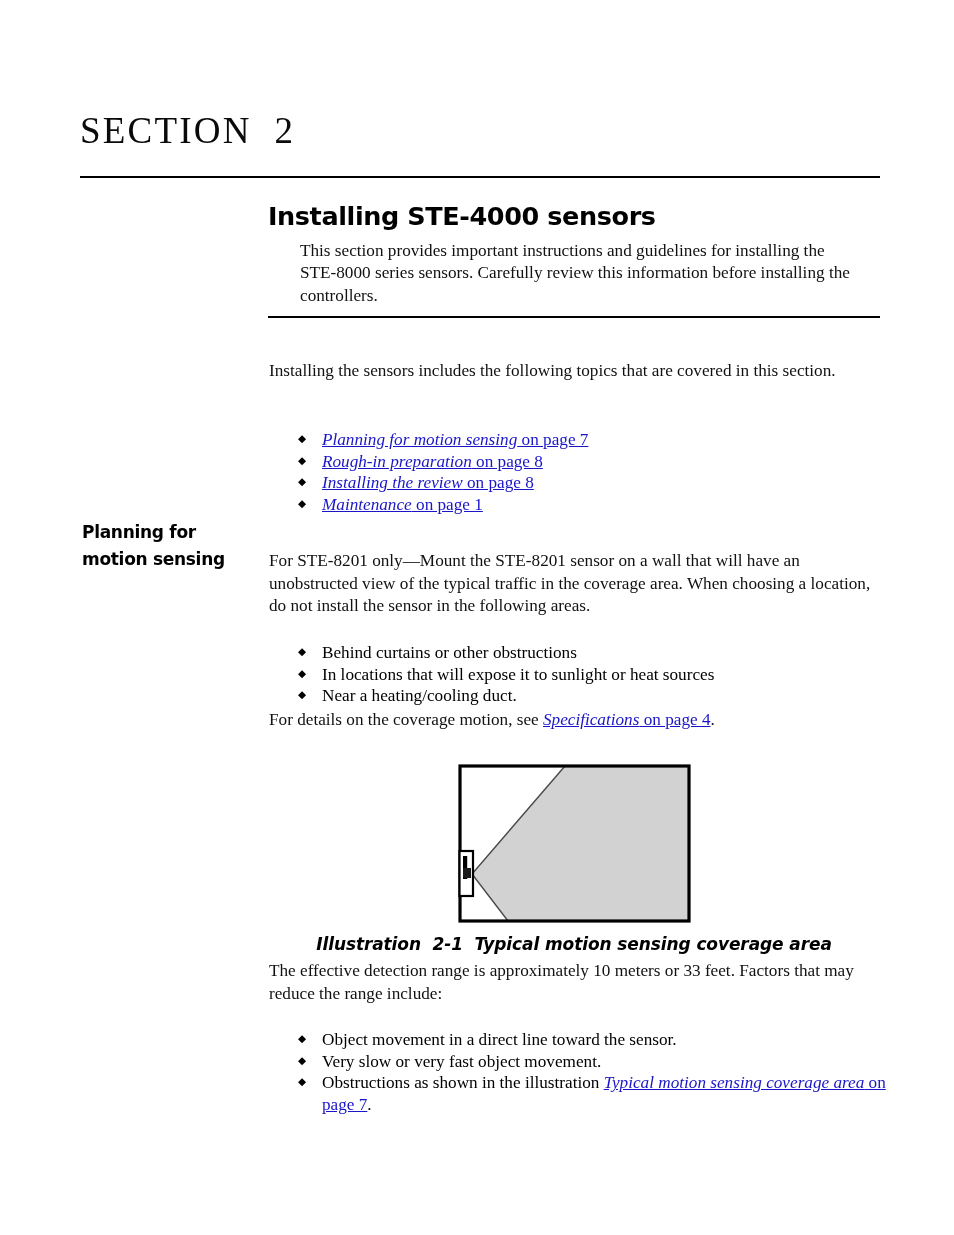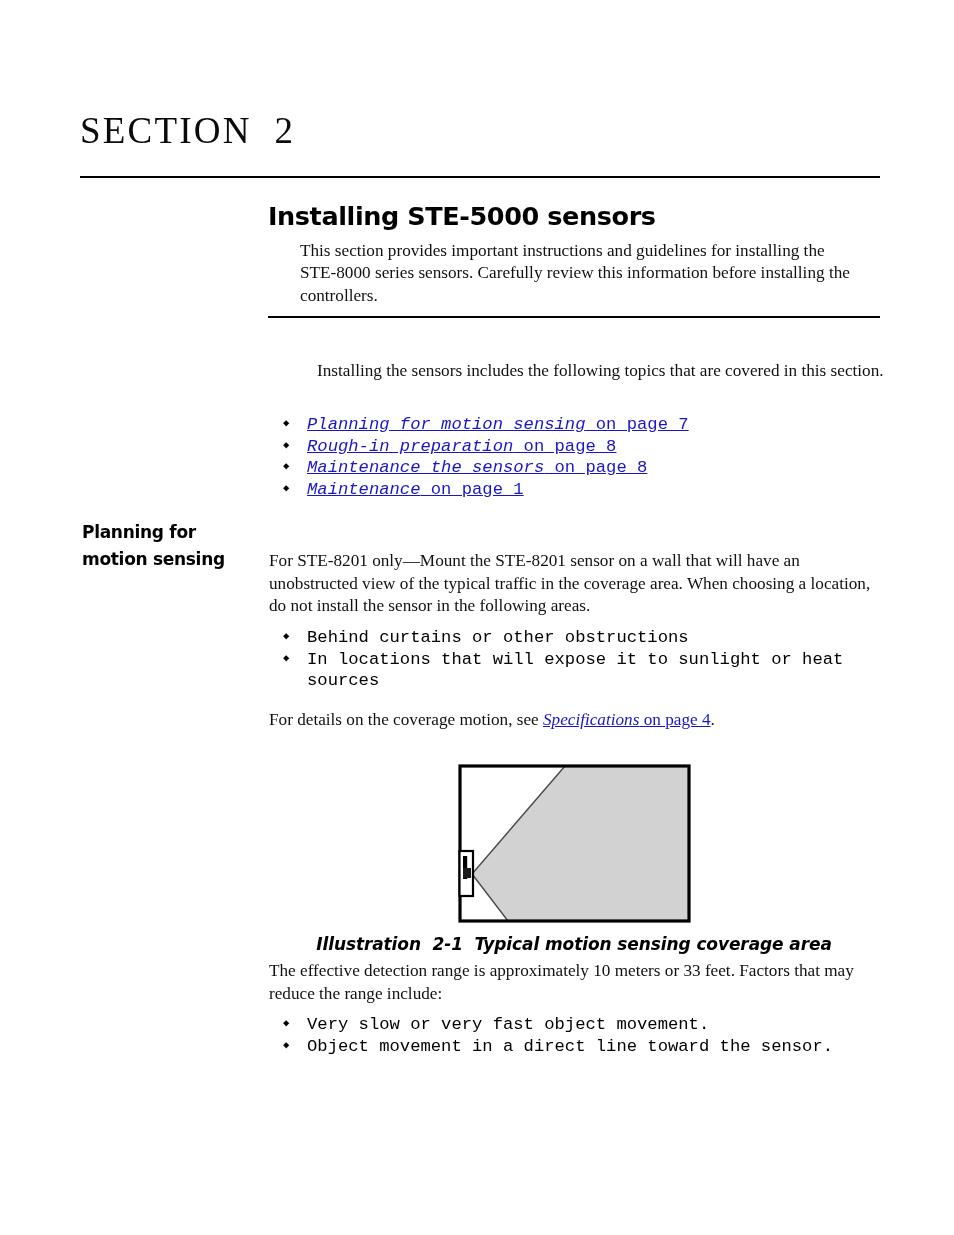--- a/index.html
+++ b/index.html
@@ -76,29 +76,27 @@
   .body-para {
     position: absolute;
     font-size: 17.2px;
     line-height: 22.6px;
     color: #111111;
   }
   .intro-para {
     left: 269px;
     top: 360px;
     width: 610px;
-    margin-left: 48px;
   }
 
   
   ul.bullets {
     list-style: none;
-    margin: 0;
+    margin: 15px;
     padding: 0;
-    font-family: Liberation Mono, monospace;
   }
   ul.bullets > li {
     position: relative;
     padding-left: 32px;
     margin: 0 0 0.5px 0;
     font-size: 17.2px;
     line-height: 21.2px;
   }
   ul.bullets > li::before {
     content: "\25C6";
@@ -207,56 +205,57 @@
   }
 </style>
 </head>
 <body>
 
 <div class="page">
 
   <div class="section-header">SECTION  2</div>
   <div class="rule-top"></div>
 
-  <div class="doc-title">Installing STE-5000 sensors</div>
+  <div class="doc-title">Installing STE-4000 sensors</div>
   <div class="title-abstract">This section provides important instructions and guidelines for installing the STE-8000 series sensors. Carefully review this information before installing the controllers.</div>
   <div class="rule-under-title"></div>
 
   <div class="body-para intro-para">Installing the sensors includes the following topics that are covered in this section.</div>
 
   <ul class="bullets toc-list">
     <li>
       <a class="xref">
         <span class="xref-title">Planning for motion sensing</span><span class="xref-page"> on page 7</span>
       </a>
     </li>
     <li>
       <a class="xref">
         <span class="xref-title">Rough-in preparation</span><span class="xref-page"> on page 8</span>
       </a>
     </li>
     <li>
       <a class="xref">
-        <span class="xref-title">Maintenance the sensors</span><span class="xref-page"> on page 8</span>
+        <span class="xref-title">Installing the review</span><span class="xref-page"> on page 8</span>
       </a>
     </li>
     <li>
       <a class="xref">
         <span class="xref-title">Maintenance</span><span class="xref-page"> on page 1</span>
       </a>
     </li>
   </ul>
 
   <div class="margin-head">Planning for motion sensing</div>
 
   <div class="body-para planning-para">For STE-8201 only—Mount the STE-8201 sensor on a wall that will have an unobstructed view of the typical traffic in the coverage area. When choosing a location, do not install the sensor in the following areas.</div>
 
   <ul class="bullets avoid-list">
     <li>Behind curtains or other obstructions</li>
     <li>In locations that will expose it to sunlight or heat sources</li>
+    <li>Near a heating/cooling duct.</li>
   </ul>
 
   <div class="body-para coverage-ref-para">
     <span>For details on the coverage motion, see </span><a class="xref"><span class="xref-title">Specifications</span><span class="xref-page"> on page 4</span></a><span>.</span>
   </div>
 
   <div class="figure">
     <svg width="233" height="159" viewBox="0 0 233 159" xmlns="http://www.w3.org/2000/svg">
 
       <polygon points="14,110 107,2 231,2 231,157 50,157" fill="#d2d2d2" stroke="#4a4a4a" stroke-width="1.4"></polygon>
@@ -268,20 +267,23 @@
       <rect x="5" y="92" width="4.2" height="23" fill="#000000"></rect>
       <rect x="5" y="104" width="8" height="10" fill="#1a1a1a"></rect>
     </svg>
   </div>
 
   <div class="figure-caption">Illustration  2-1  Typical motion sensing coverage area</div>
 
   <div class="body-para range-para">The effective detection range is approximately 10 meters or 33 feet. Factors that may reduce the range include:</div>
 
   <ul class="bullets factors-list">
+    <li>Object movement in a direct line toward the sensor.</li>
     <li>Very slow or very fast object movement.</li>
-    <li>Object movement in a direct line toward the sensor.</li>
+    <li>
+      <span>Obstructions as shown in the illustration </span><a class="xref"><span class="xref-title">Typical motion sensing coverage area</span><span class="xref-page"> on page 7</span></a><span>.</span>
+    </li>
   </ul>
 
   <div class="footer-revision">Revision A</div>
   <div class="footer-pagenum">7</div>
 
 </div>
 
 </body></html>

